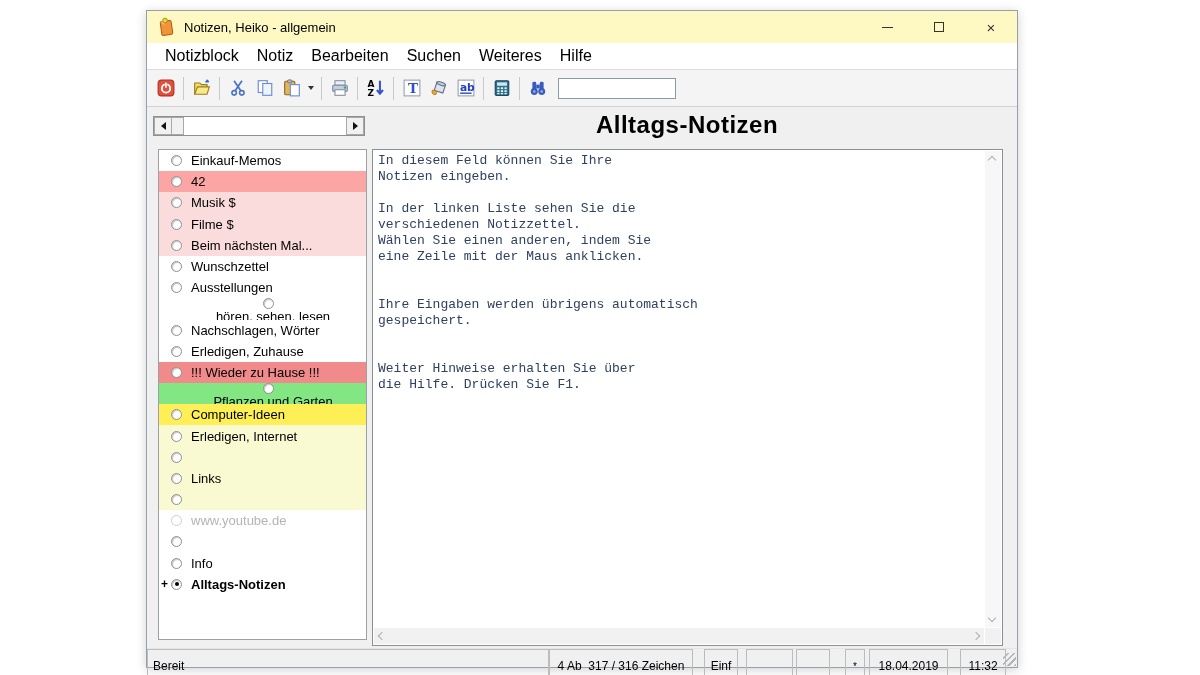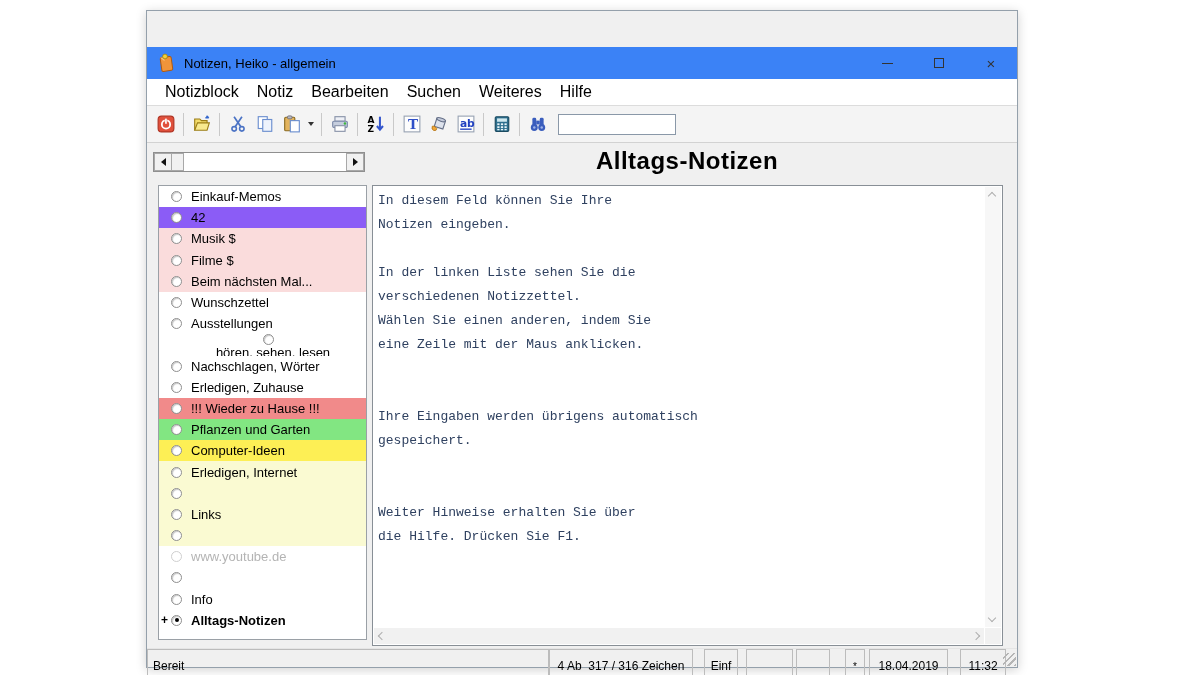--- a/index.html
+++ b/index.html
@@ -6,21 +6,21 @@
   html,body { width:1200px; height:675px; background:#ffffff; font-family:"Liberation Sans", sans-serif; overflow:hidden; }
 
   .window{
     position:absolute; left:146px; top:10px; width:872px; height:658px;
     background:#f0f0f0; border:1px solid #94a0ab;
     box-shadow:0 2px 10px rgba(0,0,0,0.18);
     display:flex; flex-direction:column;
   }
 
   
-  .titlebar{ height:32px; background:#3b82f6; display:flex; align-items:center; flex:0 0 auto;margin-top:36px; }
+  .titlebar{ height:32px; background:#fef9c3; display:flex; align-items:center; flex:0 0 auto; }
   .app-icon{ width:20px; height:20px; margin-left:9px; flex:0 0 auto; }
   .title-text{ margin-left:8px; font-size:13px; color:#000; white-space:nowrap; }
   .win-controls{ margin-left:auto; display:flex; height:100%; }
   .win-btn{ width:52px; height:100%; display:flex; align-items:center; justify-content:center; color:#222; }
   .glyph-min{ width:11px; height:1px; background:#333; display:block; }
   .glyph-max{ width:10px; height:10px; border:1px solid #333; display:block; }
   .glyph-close{ font-size:15px; line-height:1; color:#333; }
 
   
   .menubar{ height:26px; background:#ffffff; display:flex; align-items:center; padding-left:9px; flex:0 0 auto; }
@@ -57,21 +57,21 @@
   .radio{ width:11px; height:11px; border-radius:50%; background:#fff; border:1px solid #8f8f8f;
           box-shadow:inset 1px 1px 1px rgba(0,0,0,0.22); flex:0 0 auto; position:relative; }
   .note-row.selected .radio::after{ content:""; position:absolute; left:2.5px; top:2.5px; width:4px; height:4px; border-radius:50%; background:#000; }
   .note-row .lbl{ margin-left:9px; font-size:13px; color:#000; white-space:nowrap; }
   .note-row.selected .lbl{ font-weight:bold; }
   .note-row.muted .lbl{ color:#b4b4b4; }
   .note-row.muted .radio{ border-color:#cfcfcf; box-shadow:none; }
 
   .editor-wrap{ flex:1; margin-bottom:2px; background:#fff; border:1px solid #888f96; position:relative; min-width:0; }
   .editor-text{ position:absolute; left:1px; top:1px; right:18px; bottom:18px; overflow:hidden;
-                font-family:"Liberation Mono","DejaVu Sans Mono",monospace; font-size:13px; line-height:24px;
+                font-family:"Liberation Mono","DejaVu Sans Mono",monospace; font-size:13px; line-height:16px;
                 color:#2f4160; white-space:pre; padding:2px 0 0 4px; }
   .vscroll{ position:absolute; top:1px; right:1px; bottom:18px; width:16px; background:#f7f7f7; }
   .hscroll{ position:absolute; left:1px; bottom:1px; right:18px; height:16px; background:#f1f1f1; display:flex; align-items:center; justify-content:space-between; padding:0 5px; }
   .scroll-corner{ position:absolute; right:1px; bottom:1px; width:16px; height:16px; background:#f1f1f1; }
   .chev{ width:6px; height:6px; border-right:1.6px solid #aeaeae; border-bottom:1.6px solid #aeaeae; display:block; }
   .chev.up{ transform:rotate(-135deg); position:absolute; top:6px; left:4px; }
   .chev.down{ transform:rotate(45deg); position:absolute; bottom:6px; left:4px; }
   .chev.left{ transform:rotate(135deg); }
   .chev.right{ transform:rotate(-45deg); }
 
@@ -256,21 +256,21 @@
     <div class="page-title">Alltags-Notizen</div>
   </div>
 
   <div class="main-row">
     <div class="notes-list">
         <div class="note-row" style="background: rgb(255, 255, 255);">
           <span class="plus"></span>
           <span class="radio"></span>
           <span class="lbl">Einkauf-Memos</span>
         </div>
-        <div class="note-row" style="background: #8b5cf6;">
+        <div class="note-row" style="background: #fca5a5;">
           <span class="plus"></span>
           <span class="radio"></span>
           <span class="lbl">42</span>
         </div>
         <div class="note-row" style="background: rgb(250, 220, 220);">
           <span class="plus"></span>
           <span class="radio"></span>
           <span class="lbl">Musik $</span>
         </div>
         <div class="note-row" style="background: rgb(250, 220, 220);">
@@ -306,21 +306,21 @@
         <div class="note-row" style="background: rgb(255, 255, 255);">
           <span class="plus"></span>
           <span class="radio"></span>
           <span class="lbl">Erledigen, Zuhause</span>
         </div>
         <div class="note-row" style="background: rgb(241, 138, 138);">
           <span class="plus"></span>
           <span class="radio"></span>
           <span class="lbl">!!! Wieder zu Hause !!!</span>
         </div>
-        <div class="note-row" style="background: rgb(130, 230, 130);">
+        <div class="note-row" style="background: rgb(130, 230, 130); flex-direction: column;">
           <span class="plus"></span>
           <span class="radio"></span>
           <span class="lbl">Pflanzen und Garten</span>
         </div>
         <div class="note-row" style="background: rgb(253, 239, 85);">
           <span class="plus"></span>
           <span class="radio"></span>
           <span class="lbl">Computer-Ideen</span>
         </div>
         <div class="note-row" style="background: rgb(250, 250, 210);">

